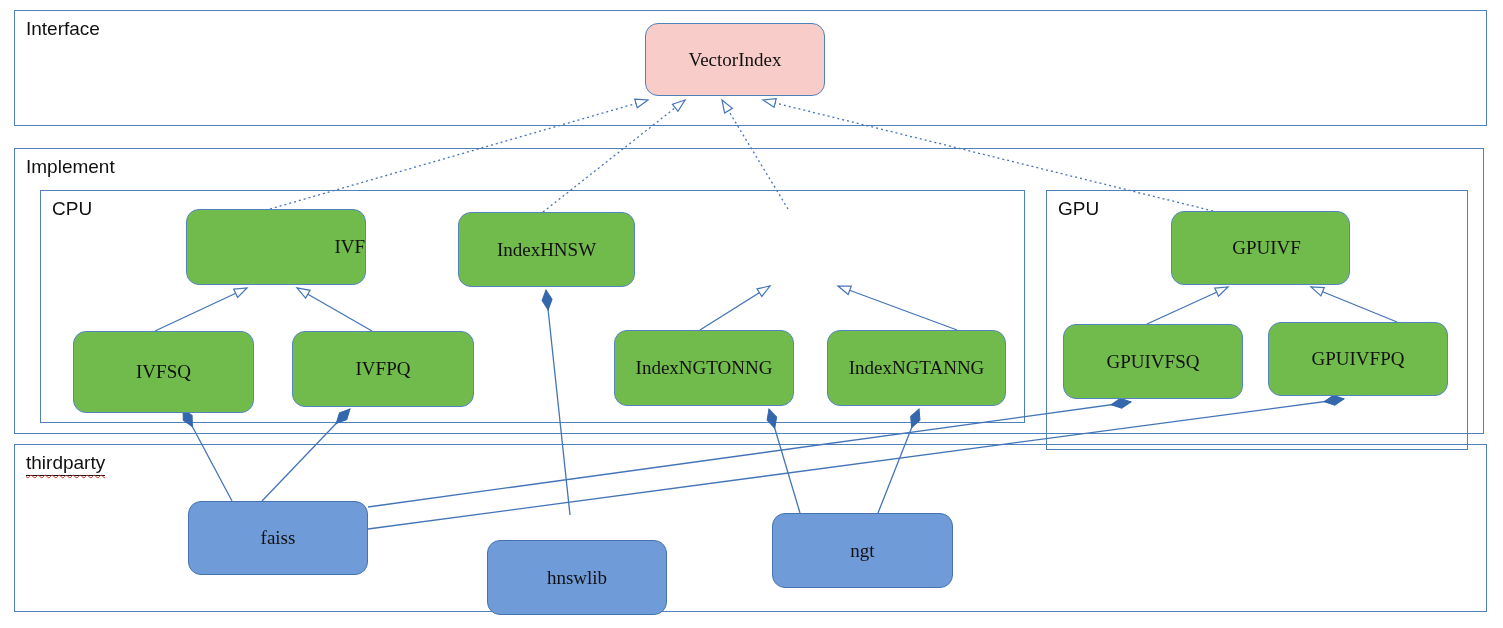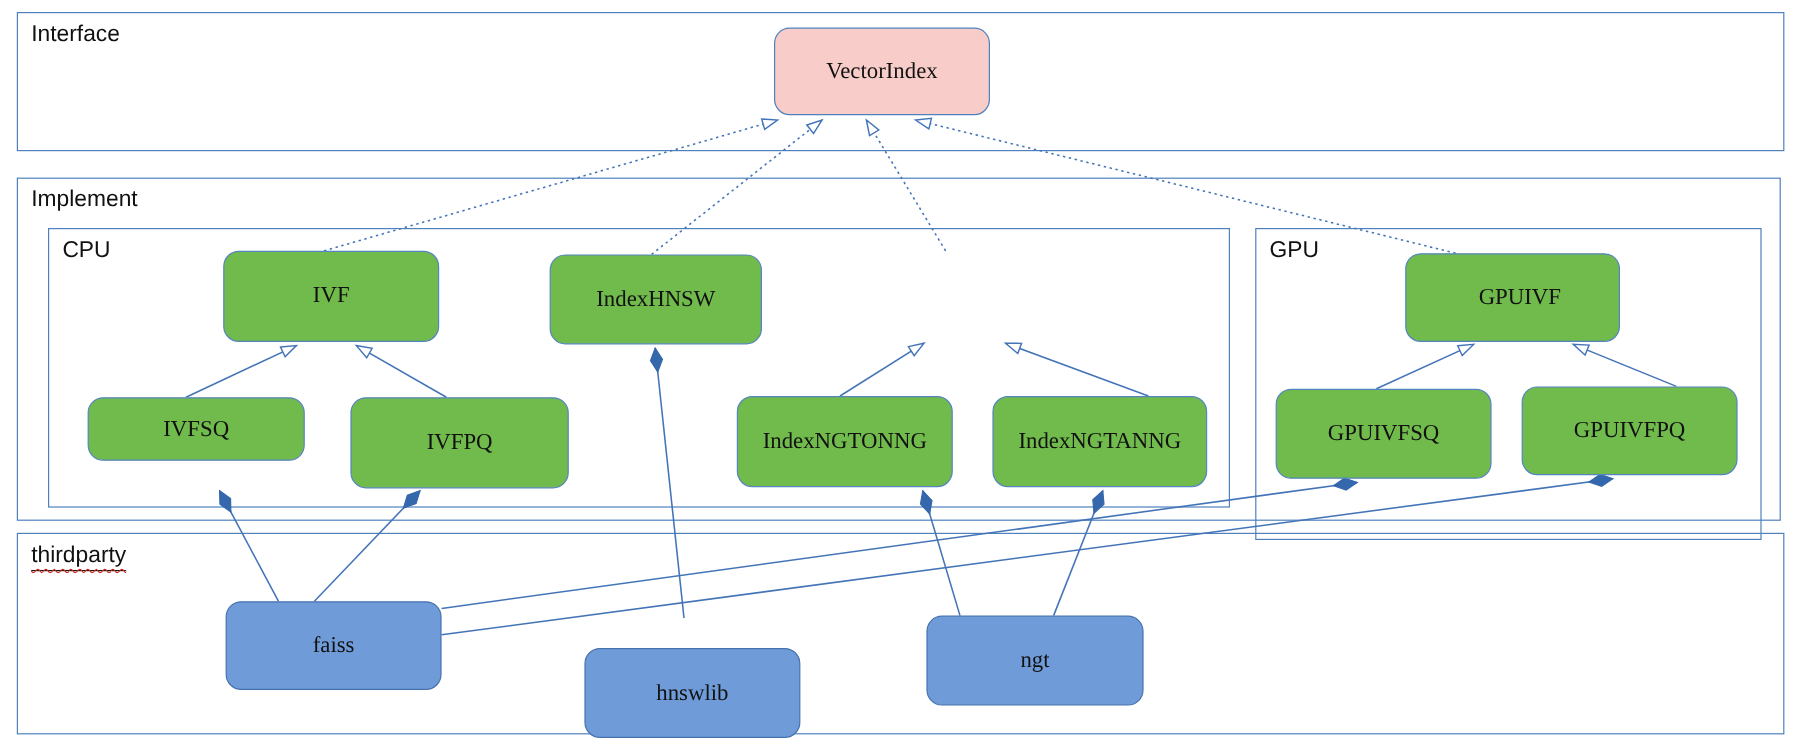--- a/index.html
+++ b/index.html
@@ -128,30 +128,30 @@
       <line x1="570" y1="515" x2="546" y2="290" marker-end="url(#dia)"></line>
       <line x1="800" y1="513" x2="769" y2="409" marker-end="url(#dia)"></line>
       <line x1="878" y1="513" x2="919" y2="409" marker-end="url(#dia)"></line>
     </g>
   </svg>
 
   <div class="node pink" style="left:605px; top:23px; width:180px; height:73px;">
     <span>VectorIndex</span>
   </div>
 
-  <div class="node green" style="left:186px; top:209px; width:180px; height:76px;">
+  <div class="node green" style="left:186px; top:209px; width:180px; height:76px;justify-content:flex-end;">
     <span>IVF</span>
   </div>
 
   <div class="node green" style="left:458px; top:212px; width:177px; height:75px;">
     <span>IndexHNSW</span>
   </div>
 
 
-  <div class="node green" style="left:73px; top:331px; width:181px; height:53px;">
+  <div class="node green" style="left:73px; top:331px; width:181px; height:82px;">
     <span>IVFSQ</span>
   </div>
 
   <div class="node green" style="left:292px; top:331px; width:182px; height:76px;">
     <span>IVFPQ</span>
   </div>
 
   <div class="node green" style="left:614px; top:330px; width:180px; height:76px;">
     <span>IndexNGTONNG</span>
   </div>

